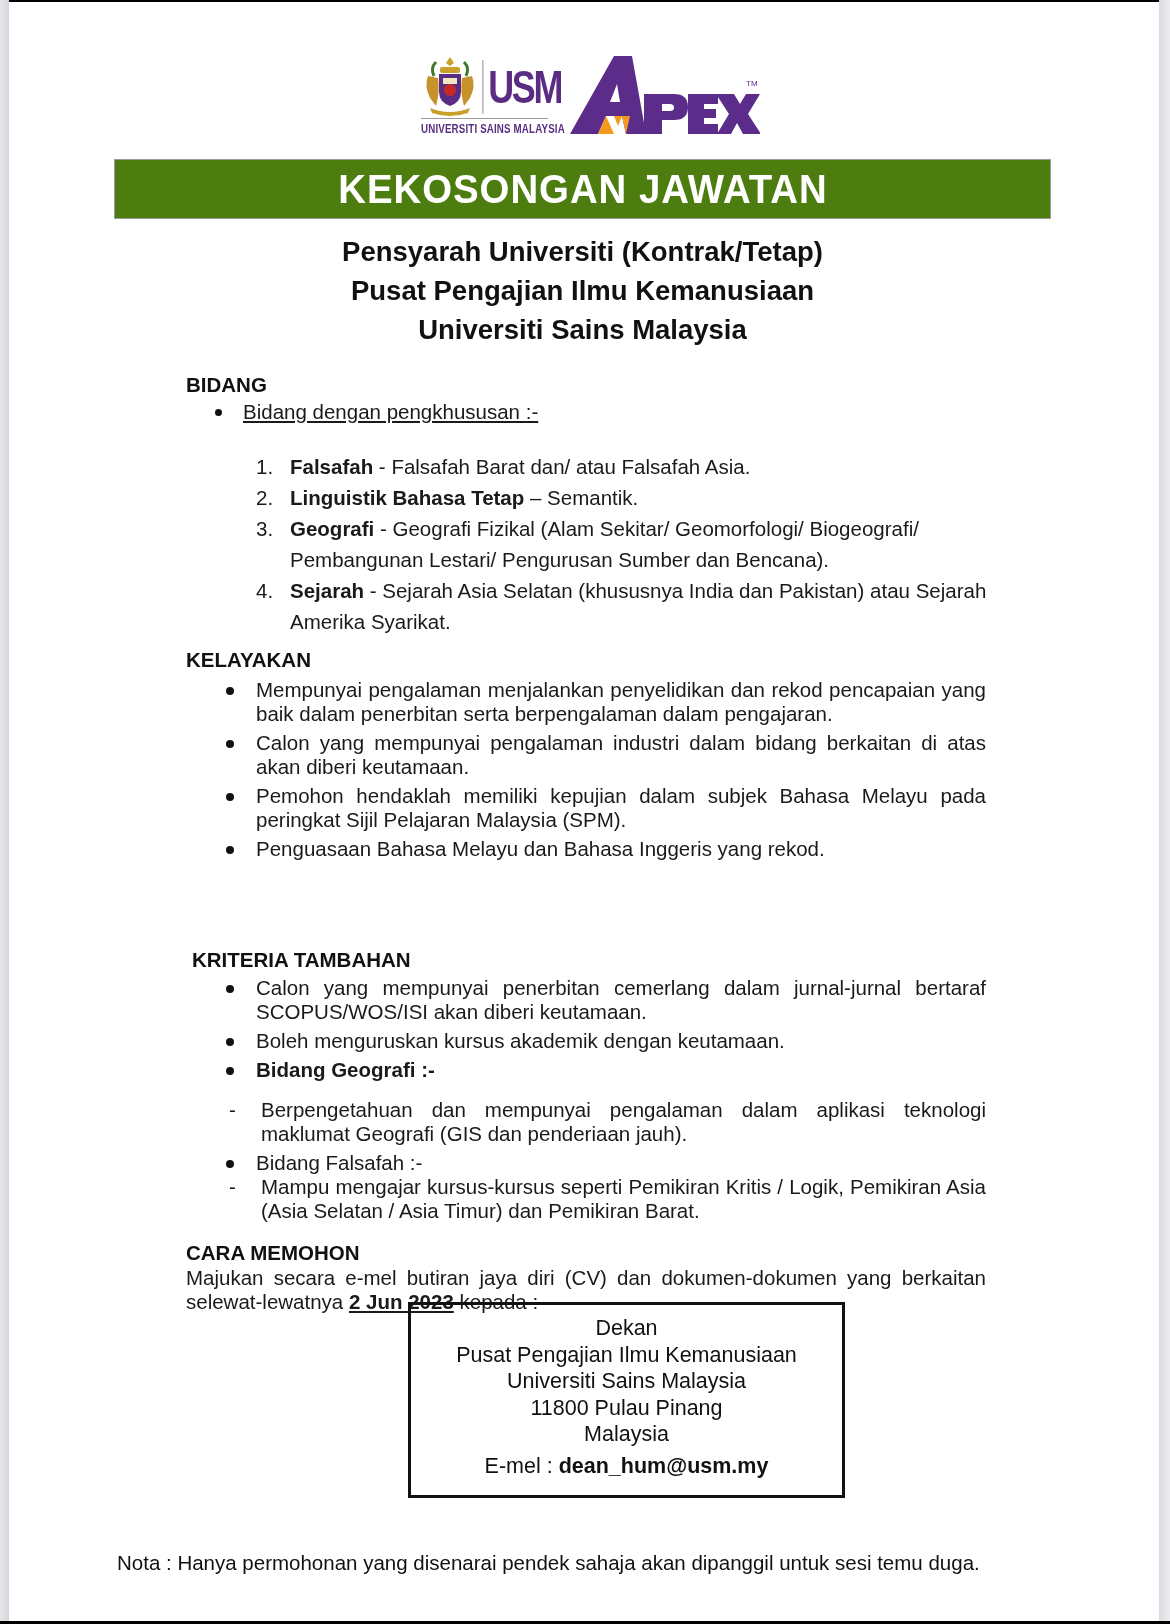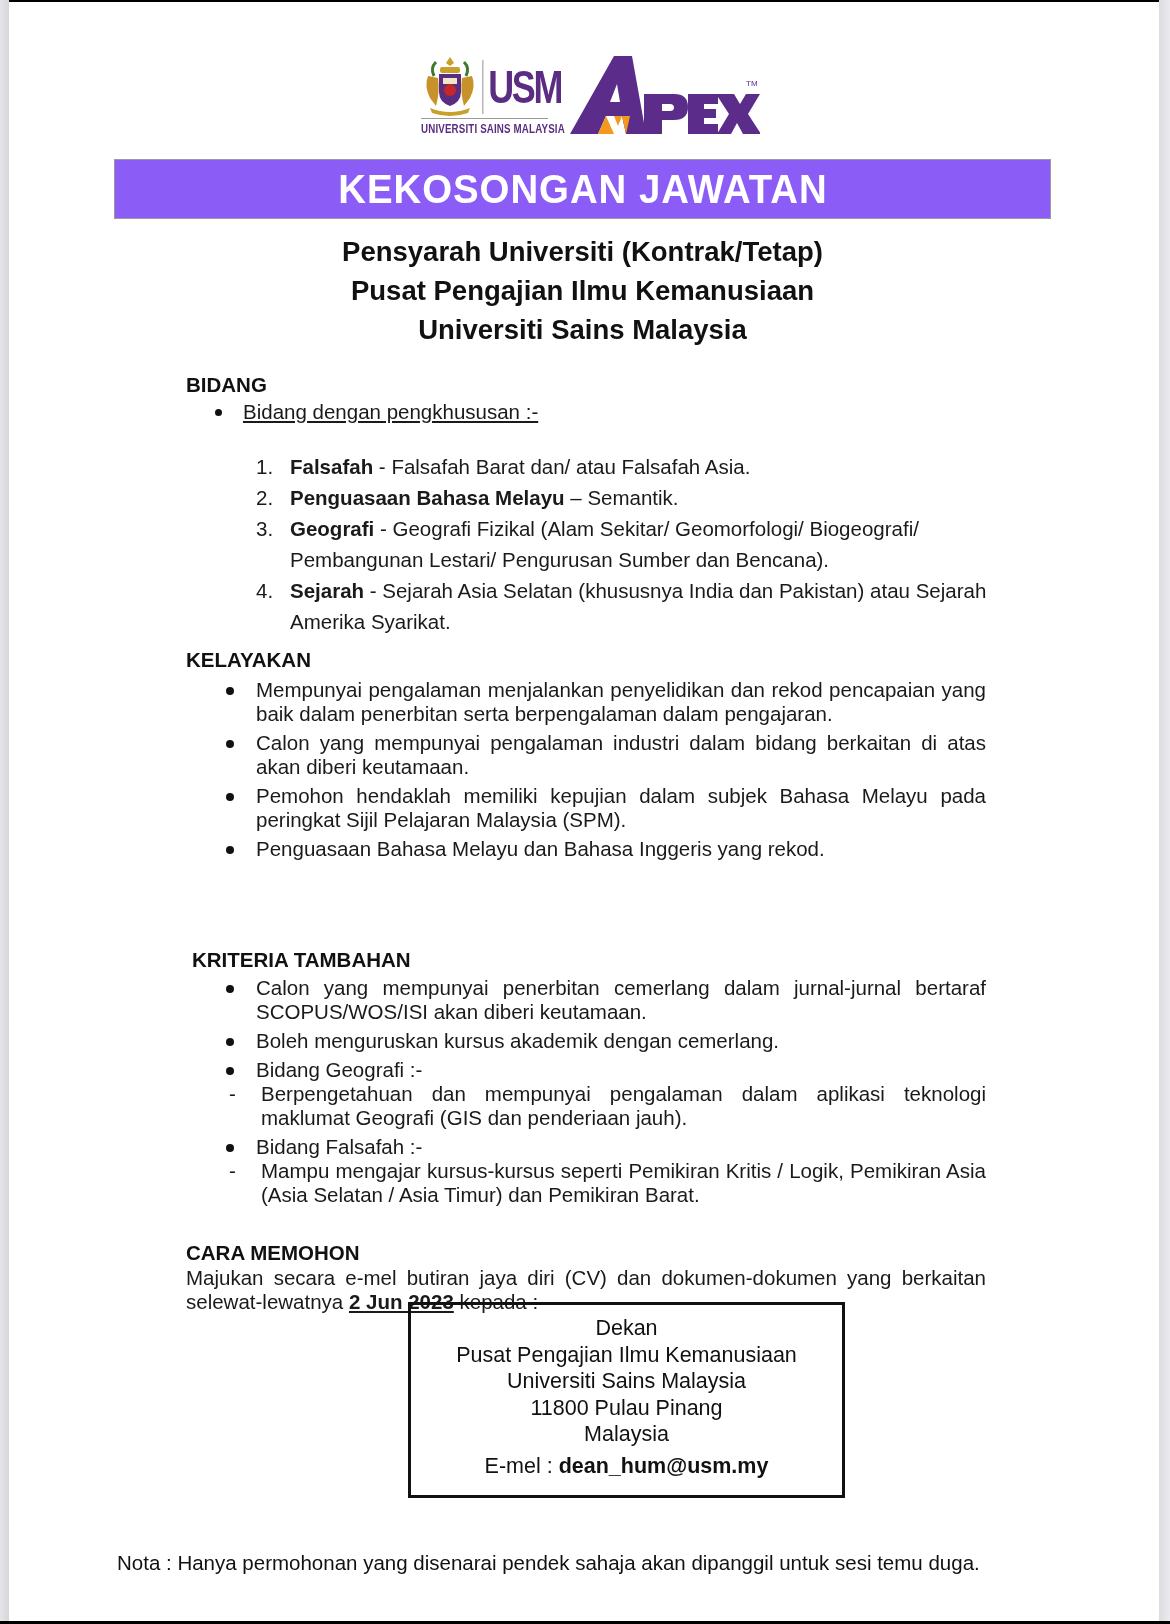--- a/index.html
+++ b/index.html
@@ -13,21 +13,21 @@
   .logos { position:absolute; left:418px; top:52px; width:340px; height:90px; }
   .crest { position:absolute; left:4px; top:2px; width:56px; height:64px; }
   .usm-word { position:absolute; left:64px; top:8px; font-family:"Liberation Sans Narrow","Liberation Sans",sans-serif;
               font-weight:bold; font-size:46px; color:#5a2d82; letter-spacing:-3px; transform:scaleX(0.78); transform-origin:left top;
               border-left:2px solid #b9b9b9; padding-left:6px; line-height:54px; }
   .usm-sub { position:absolute; left:3px; top:70px; font-size:12.5px; font-weight:bold; color:#5a2d82;
              transform:scaleX(0.78); transform-origin:left top; white-space:nowrap; letter-spacing:0.2px; }
   .usm-rule { position:absolute; left:3px; top:66px; width:127px; height:1px; background:#9a9a9a; }
   .apex { position:absolute; left:152px; top:2px; width:190px; height:86px; }
 
-  .banner { position:absolute; left:115px; top:160px; width:935px; height:58px; background:#8b5cf6;
+  .banner { position:absolute; left:115px; top:160px; width:935px; height:58px; background:#4d7c0f;
             box-shadow:0 0 0 1px #9a9a9a; display:flex; align-items:center; justify-content:center; }
   .banner-text { color:#fff; font-weight:bold; font-size:40px; letter-spacing:1px; transform:scaleX(0.96); }
 
   .title-block { position:absolute; left:115px; top:232px; width:935px; text-align:center; }
   .title-line { font-weight:bold; font-size:27.5px; line-height:39px; color:#111; }
 
   .section-h { position:absolute; font-weight:bold; font-size:20.5px; color:#111; }
   .txt { font-size:20.5px; color:#1a1a1a; }
   .bullet { position:absolute; width:8px; height:8px; border-radius:50%; background:#111; }
 
@@ -107,21 +107,21 @@
 <div class="bullet" style="left:215px; top:409px; width:7px; height:7px;"></div>
 <div class="bidang-intro txt">Bidang dengan pengkhususan :-</div>
 
 <div class="num-list txt">
   <div class="num-item">
     <span class="n">1.</span>
     <b>Falsafah</b><span> - Falsafah Barat dan/ atau Falsafah Asia.</span>
   </div>
   <div class="num-item">
     <span class="n">2.</span>
-    <b>Penguasaan Bahasa Melayu</b><span> – Semantik.</span>
+    <b>Linguistik Bahasa Tetap</b><span> – Semantik.</span>
   </div>
   <div class="num-item" style="width:640px;">
     <span class="n">3.</span>
     <b>Geografi</b><span> - Geografi Fizikal (Alam Sekitar/ Geomorfologi/ Biogeografi/ Pembangunan Lestari/ Pengurusan Sumber dan Bencana).</span>
   </div>
   <div class="num-item" style="width:735px;">
     <span class="n">4.</span>
     <b>Sejarah</b><span> - Sejarah Asia Selatan (khususnya India dan Pakistan) atau Sejarah Amerika Syarikat.</span>
   </div>
 </div>
@@ -130,22 +130,22 @@
 <div class="just-list txt" style="top:678px;">
   <div class="just-item"><span class="dot"></span><span>Mempunyai pengalaman menjalankan penyelidikan dan rekod pencapaian yang baik dalam penerbitan serta berpengalaman dalam pengajaran.</span></div>
   <div class="just-item"><span class="dot"></span><span>Calon yang mempunyai pengalaman industri dalam bidang berkaitan di atas akan diberi keutamaan.</span></div>
   <div class="just-item"><span class="dot"></span><span>Pemohon hendaklah memiliki kepujian dalam subjek Bahasa Melayu pada peringkat Sijil Pelajaran Malaysia (SPM).</span></div>
   <div class="just-item"><span class="dot"></span><span>Penguasaan Bahasa Melayu dan Bahasa Inggeris yang rekod.</span></div>
 </div>
 
 <div class="section-h" style="left:192px; top:948px;">KRITERIA TAMBAHAN</div>
 <div class="just-list txt" style="top:976px;">
   <div class="just-item"><span class="dot"></span><span>Calon yang mempunyai penerbitan cemerlang dalam jurnal-jurnal bertaraf SCOPUS/WOS/ISI akan diberi keutamaan.</span></div>
-  <div class="just-item"><span class="dot"></span><span>Boleh menguruskan kursus akademik dengan cemerlang.</span></div>
-  <div class="just-item" style="margin-bottom:0;"><span class="dot"></span><span>Bidang Geografi :-</span></div>
+  <div class="just-item"><span class="dot"></span><span>Boleh menguruskan kursus akademik dengan keutamaan.</span></div>
+  <div class="just-item" style="margin-bottom:16px;font-weight:bold;"><span class="dot"></span><span>Bidang Geografi :-</span></div>
   <div class="sub-item"><span class="dash">-</span><span>Berpengetahuan dan mempunyai pengalaman dalam aplikasi teknologi maklumat Geografi (GIS dan penderiaan jauh).</span></div>
   <div class="just-item" style="margin-bottom:0;"><span class="dot"></span><span>Bidang Falsafah :-</span></div>
   <div class="sub-item"><span class="dash">-</span><span>Mampu mengajar kursus-kursus seperti Pemikiran Kritis / Logik, Pemikiran Asia (Asia Selatan / Asia Timur) dan Pemikiran Barat.</span></div>
 </div>
 
 <div class="section-h" style="left:186px; top:1241px;">CARA MEMOHON</div>
 <div class="cara-text txt">
   <span>Majukan secara e-mel butiran jaya diri (CV) dan dokumen-dokumen yang berkaitan selewat-lewatnya </span><span class="deadline">2 Jun 2023</span><span> kepada :-</span>
 </div>
 

